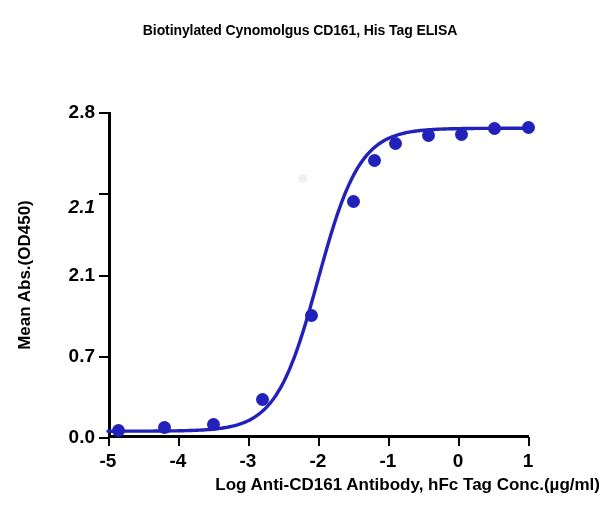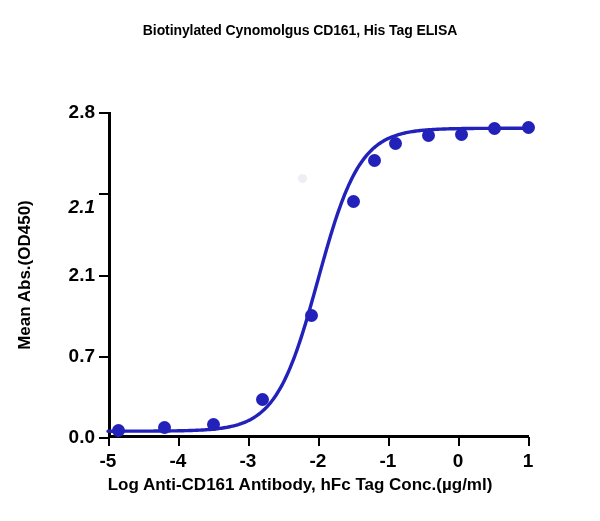--- a/index.html
+++ b/index.html
@@ -108,21 +108,21 @@
     transform: rotate(-90deg);
     white-space: nowrap;
     font-size: 17px;
     font-weight: bold;
   }
   #x-axis-title {
     position: absolute;
     left: 0;
     top: 475px;
     width: 600px;
-    text-align: center;
+    text-align: right;
     font-size: 17px;
     font-weight: bold;
   }
   svg.curve-layer {
     position: absolute;
     left: 0;
     top: 0;
     overflow: visible;
   }
   .data-point {

